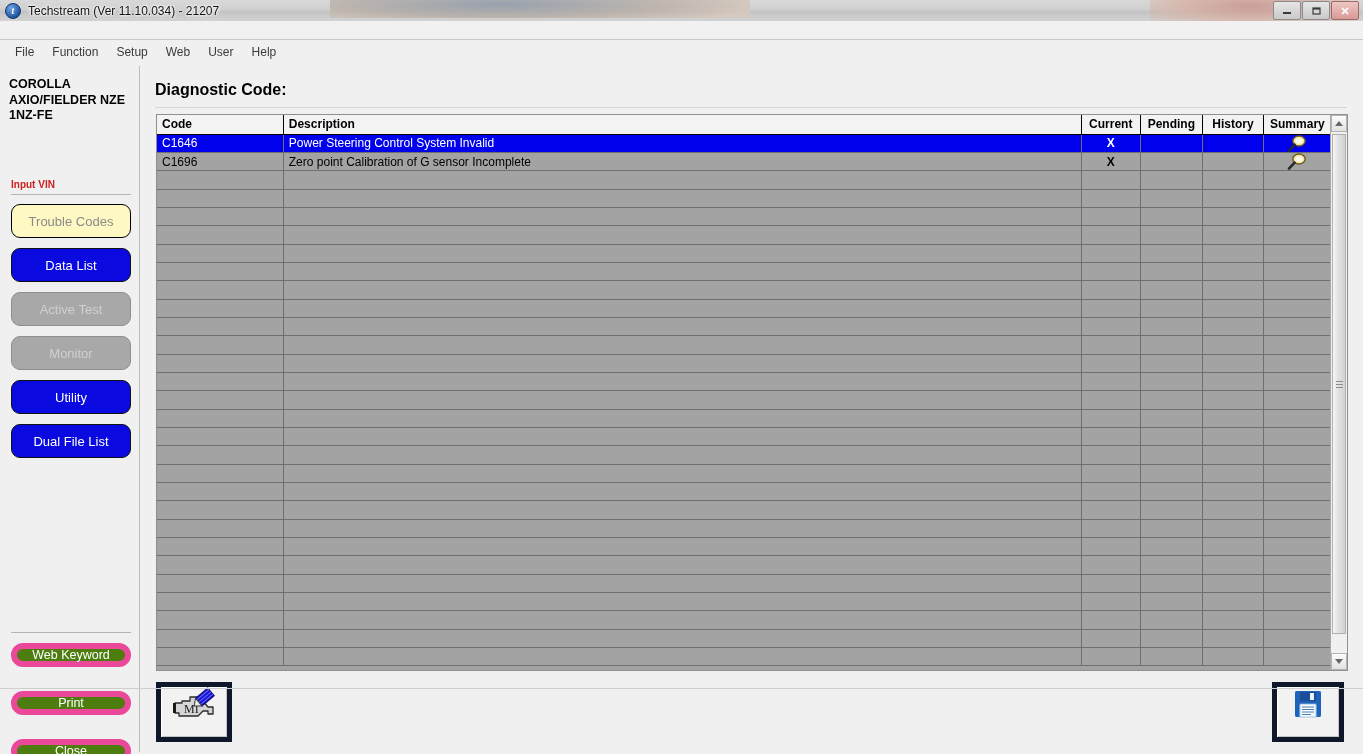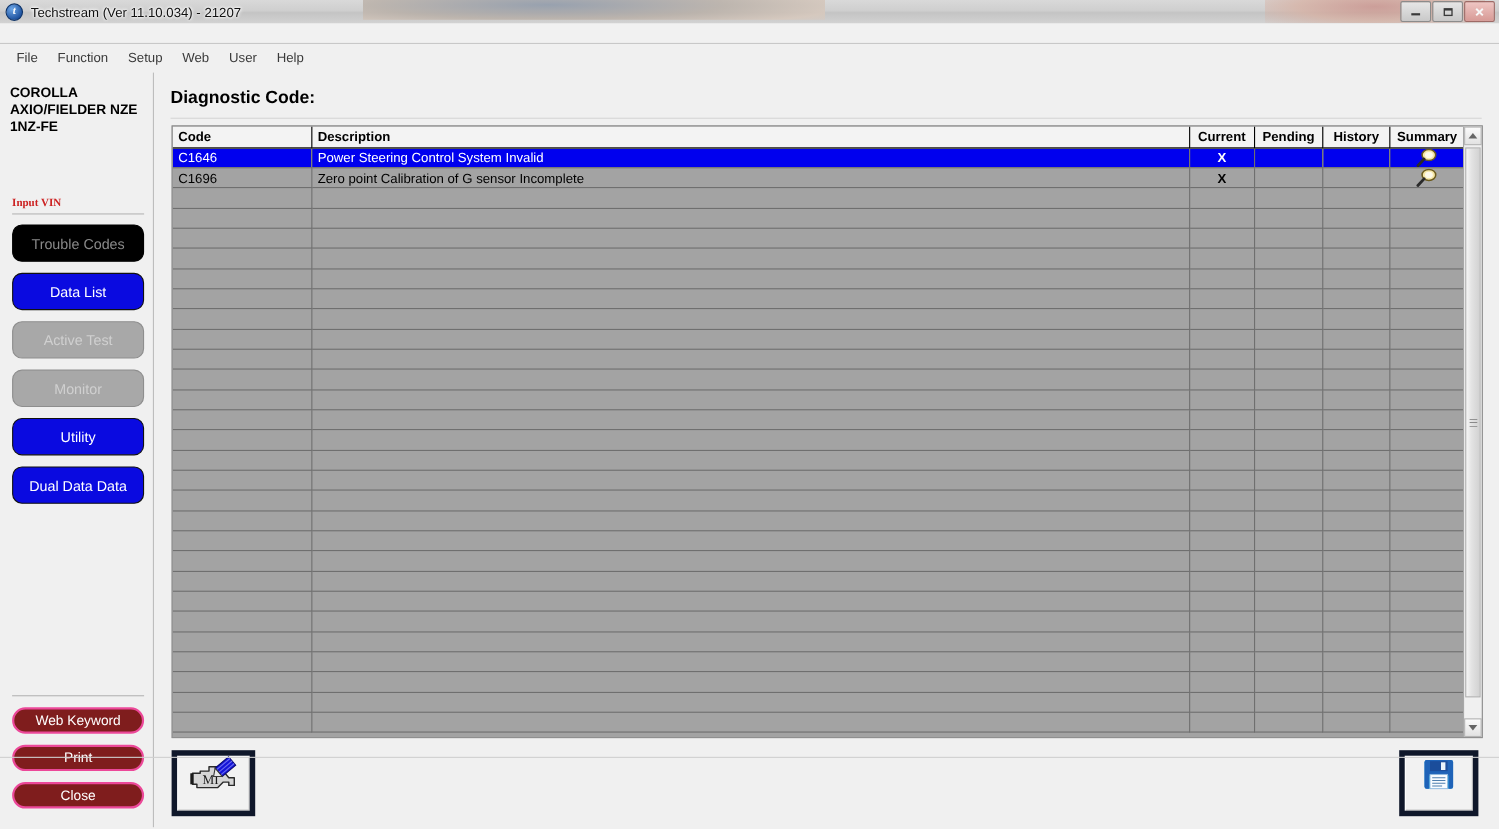--- a/index.html
+++ b/index.html
@@ -89,46 +89,46 @@
     background:#f0f0f0;
     border-right:1px solid #bdbdbd;
     box-sizing:border-box;
   }
   .veh{
     margin:11px 0 0 8px;width:125px;
     font-size:12.5px;font-weight:bold;color:#000;line-height:15.5px;
   }
   .inputvin{
     position:absolute;left:10px;top:113px;
-    font-size:10px;color:#cc2222;font-weight:bold;font-family:Liberation Serif, serif;
+    font-size:10px;color:#cc2222;font-weight:bold;
   }
   .hr-top{
     position:absolute;left:10px;top:128px;width:120px;height:1px;background:#b5b5b5;
   }
   .btns{position:absolute;left:10px;top:138px;width:120px;}
   .btn{
     width:120px;height:34px;border-radius:9px;
     border:1px solid #111;
     display:flex;align-items:center;justify-content:center;
     font-size:13px;color:#ffffff;margin-bottom:10px;
     background:#0a0ae0;
     box-sizing:border-box;
   }
-  .btn.yellow{background:#000000;color:#8a8a8a;border-color:#000;}
+  .btn.yellow{background:#fef9c3;color:#8a8a8a;border-color:#000;}
   .btn.gray{background:#a8a8a8;color:#d0d0d0;border-color:#8e8e8e;}
   .hr-bot{
     position:absolute;left:10px;top:566px;width:120px;height:1px;background:#b5b5b5;
   }
   .btns-bot{position:absolute;left:10px;top:577px;width:120px;}
   .btn-sm{
     width:120px;height:24px;border-radius:12px;
-    border:2px solid #ec4899;
+    border:6px solid #ec4899;
     display:flex;align-items:center;justify-content:center;
-    font-size:12.5px;color:#ffffff;margin-bottom:10px;
-    background:#7f1d1d;box-sizing:border-box;
+    font-size:12.5px;color:#ffffff;margin-bottom:24px;
+    background:#4d7c0f;box-sizing:border-box;
   }
 
   
   .main{
     position:absolute;left:141px;top:0;width:1222px;height:689px;
   }
   .heading{
     position:absolute;left:14px;top:16px;
     font-size:16px;font-weight:bold;color:#000;
   }
@@ -259,21 +259,21 @@
       <div class="veh">COROLLA AXIO/FIELDER NZE 1NZ-FE</div>
       <div class="inputvin">Input VIN</div>
       <div class="hr-top"></div>
 
       <div class="btns">
         <div class="btn yellow">Trouble Codes</div>
         <div class="btn">Data List</div>
         <div class="btn gray">Active Test</div>
         <div class="btn gray">Monitor</div>
         <div class="btn">Utility</div>
-        <div class="btn">Dual Data Data</div>
+        <div class="btn">Dual File List</div>
       </div>
 
       <div class="hr-bot"></div>
       <div class="btns-bot">
         <div class="btn-sm">Web Keyword</div>
         <div class="btn-sm">Print</div>
         <div class="btn-sm">Close</div>
       </div>
     </div>
 

